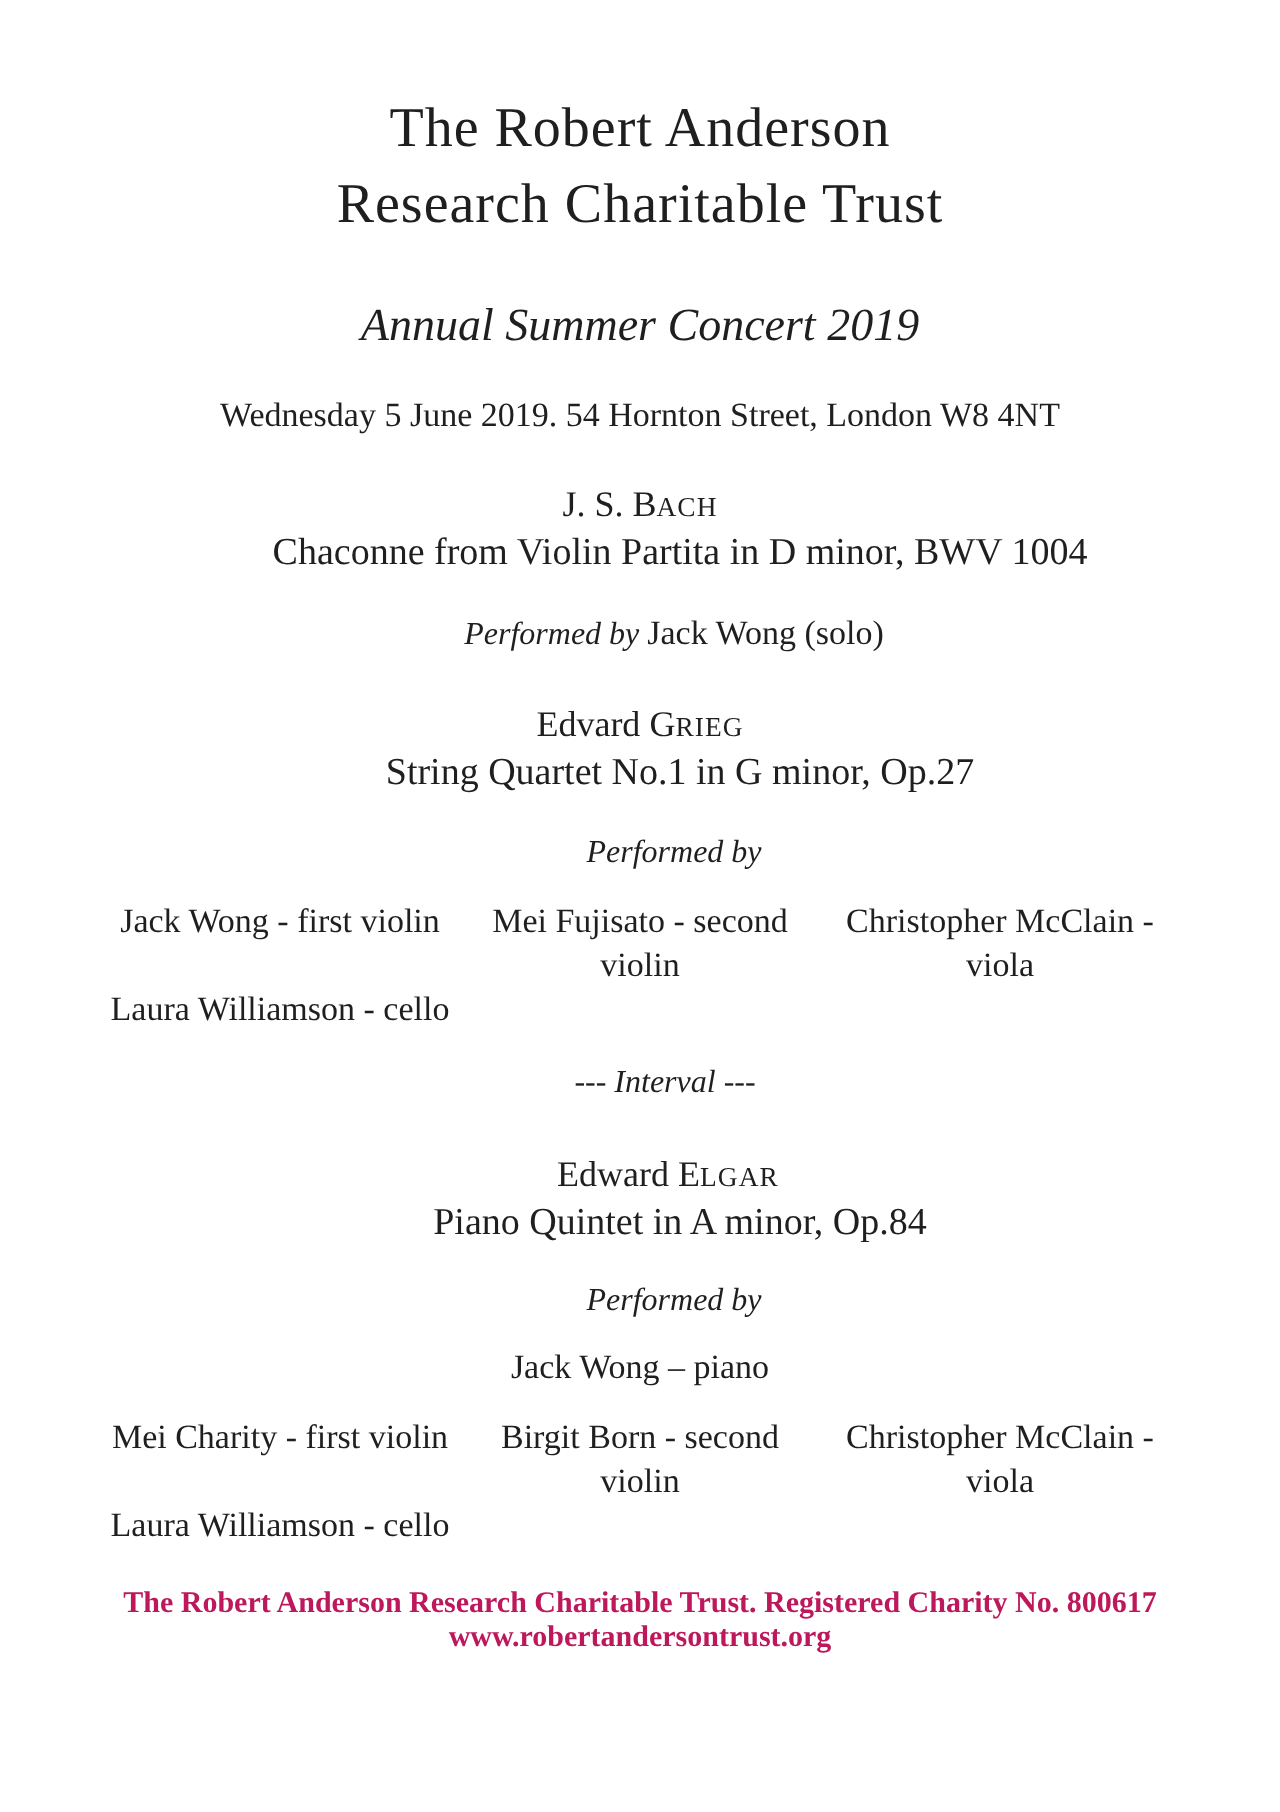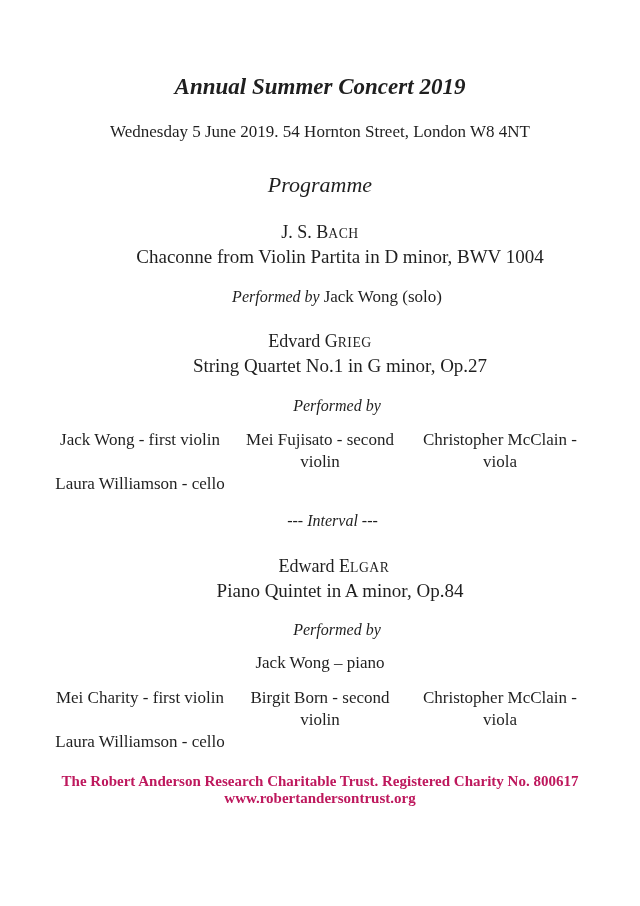--- a/index.html
+++ b/index.html
@@ -20,21 +20,20 @@
     line-height: 38px;
     font-weight: normal;
     margin: 0;
     letter-spacing: 0.5px;
   }
   .subtitle {
     font-style: italic;
     font-size: 23px;
     line-height: 28px;
     margin-top: 27px;
-    font-weight: bold;
   }
   .event-info {
     font-size: 17px;
     line-height: 22px;
     margin-top: 20px;
   }
   .programme-heading {
     font-style: italic;
     font-size: 22px;
     line-height: 28px;
@@ -94,26 +93,29 @@
     font-size: 15px;
     line-height: 17px;
     font-weight: bold;
   }
 </style>
 </head>
 <body>
 
 <div class="page">
 
+  <h1 class="page-title">
+    <span>The Robert Anderson</span><br>
+    <span>Research Charitable Trust</span>
+  </h1>
 
   <div class="subtitle">Annual Summer Concert 2019</div>
 
   <div class="event-info">Wednesday 5 June 2019. 54 Hornton Street, London W8 4NT</div>
 
-  <div class="programme-heading">Programme</div>
 
   <section>
     <div class="composer-line m-piece1">
       <span>J. S.</span>
       <span>B</span><span class="sc-rest">ACH</span>
     </div>
     <div class="work-title">Chaconne from Violin Partita in D minor, BWV 1004</div>
     <div class="performed-line">
       <span>Performed by</span>
       <span class="inline-performer">Jack Wong (solo)</span>

